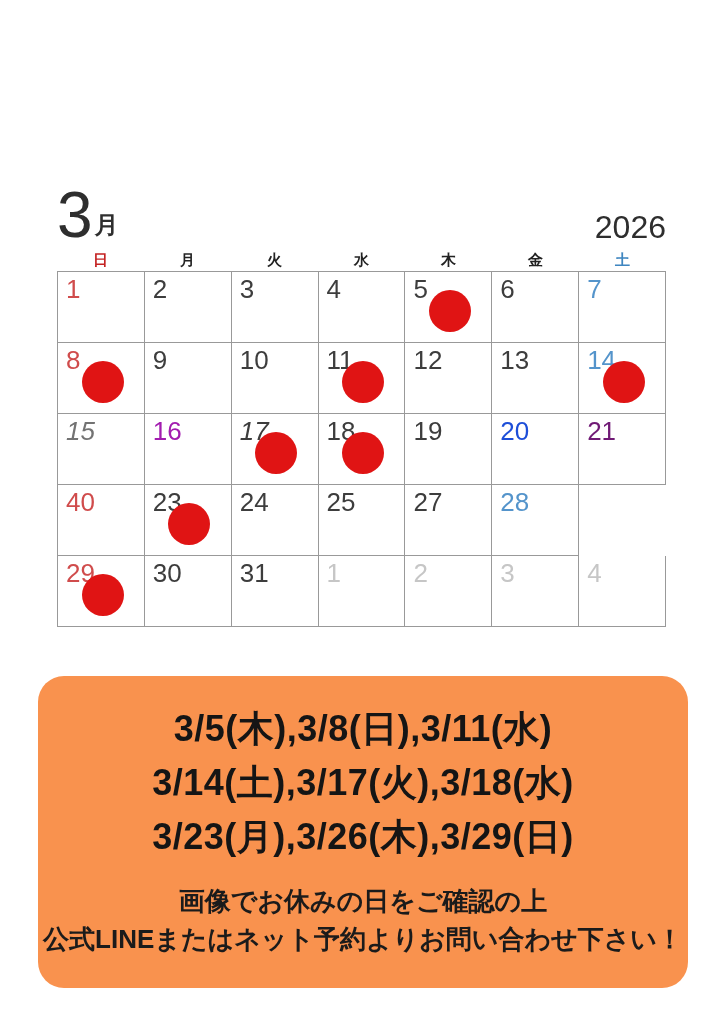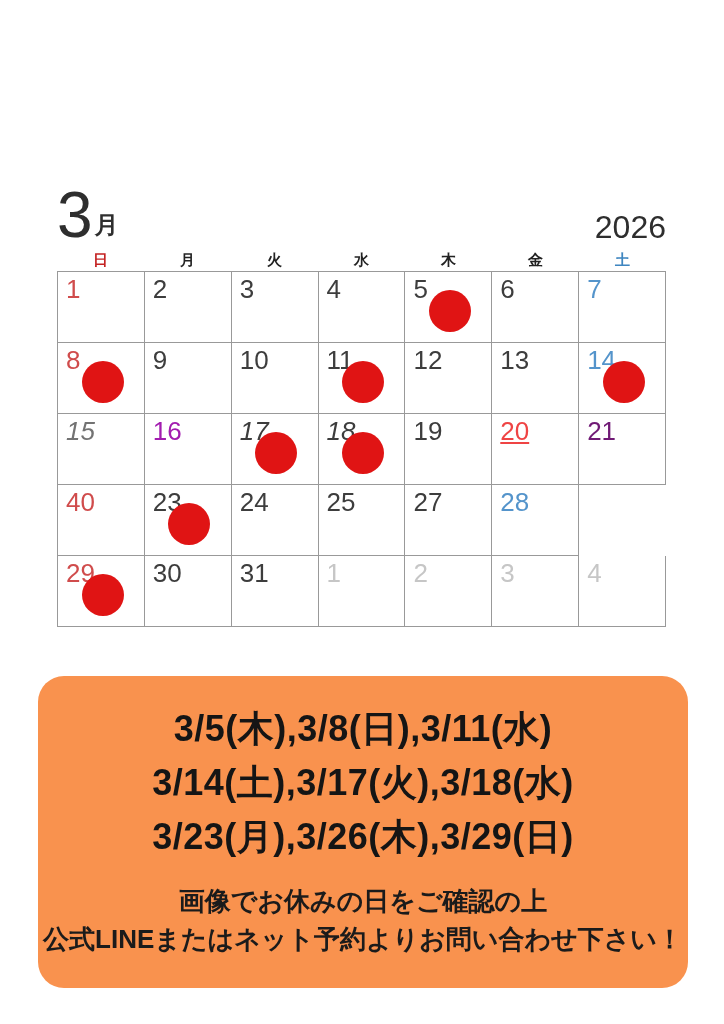--- a/index.html
+++ b/index.html
@@ -155,28 +155,28 @@
           <span class="day-num" style="color: #737373; font-style: italic;">15</span>
         </div>
         <div class="cal-cell">
           <span class="day-num" style="color: #a21caf;">16</span>
         </div>
         <div class="cal-cell">
           <span class="day-num" style="color: rgb(61, 61, 61); font-style: italic;">17</span>
           <span class="holiday-dot" style="background: rgb(224, 20, 20);"></span>
         </div>
         <div class="cal-cell">
-          <span class="day-num" style="color: rgb(61, 61, 61); font-style: italic;">18</span>
+          <span class="day-num" style="color: rgb(61, 61, 61);">18</span>
           <span class="holiday-dot" style="background: rgb(224, 20, 20);"></span>
         </div>
         <div class="cal-cell">
           <span class="day-num" style="color: rgb(61, 61, 61);">19</span>
         </div>
         <div class="cal-cell">
-          <span class="day-num" style="color: #ef4444; text-decoration: underline;">20</span>
+          <span class="day-num" style="color: #1d4ed8;">20</span>
         </div>
         <div class="cal-cell">
           <span class="day-num" style="color: #701a75;">21</span>
         </div>
       </div>
       <div class="cal-row">
         <div class="cal-cell">
           <span class="day-num" style="color: rgb(208, 76, 76);">40</span>
         </div>
         <div class="cal-cell">

